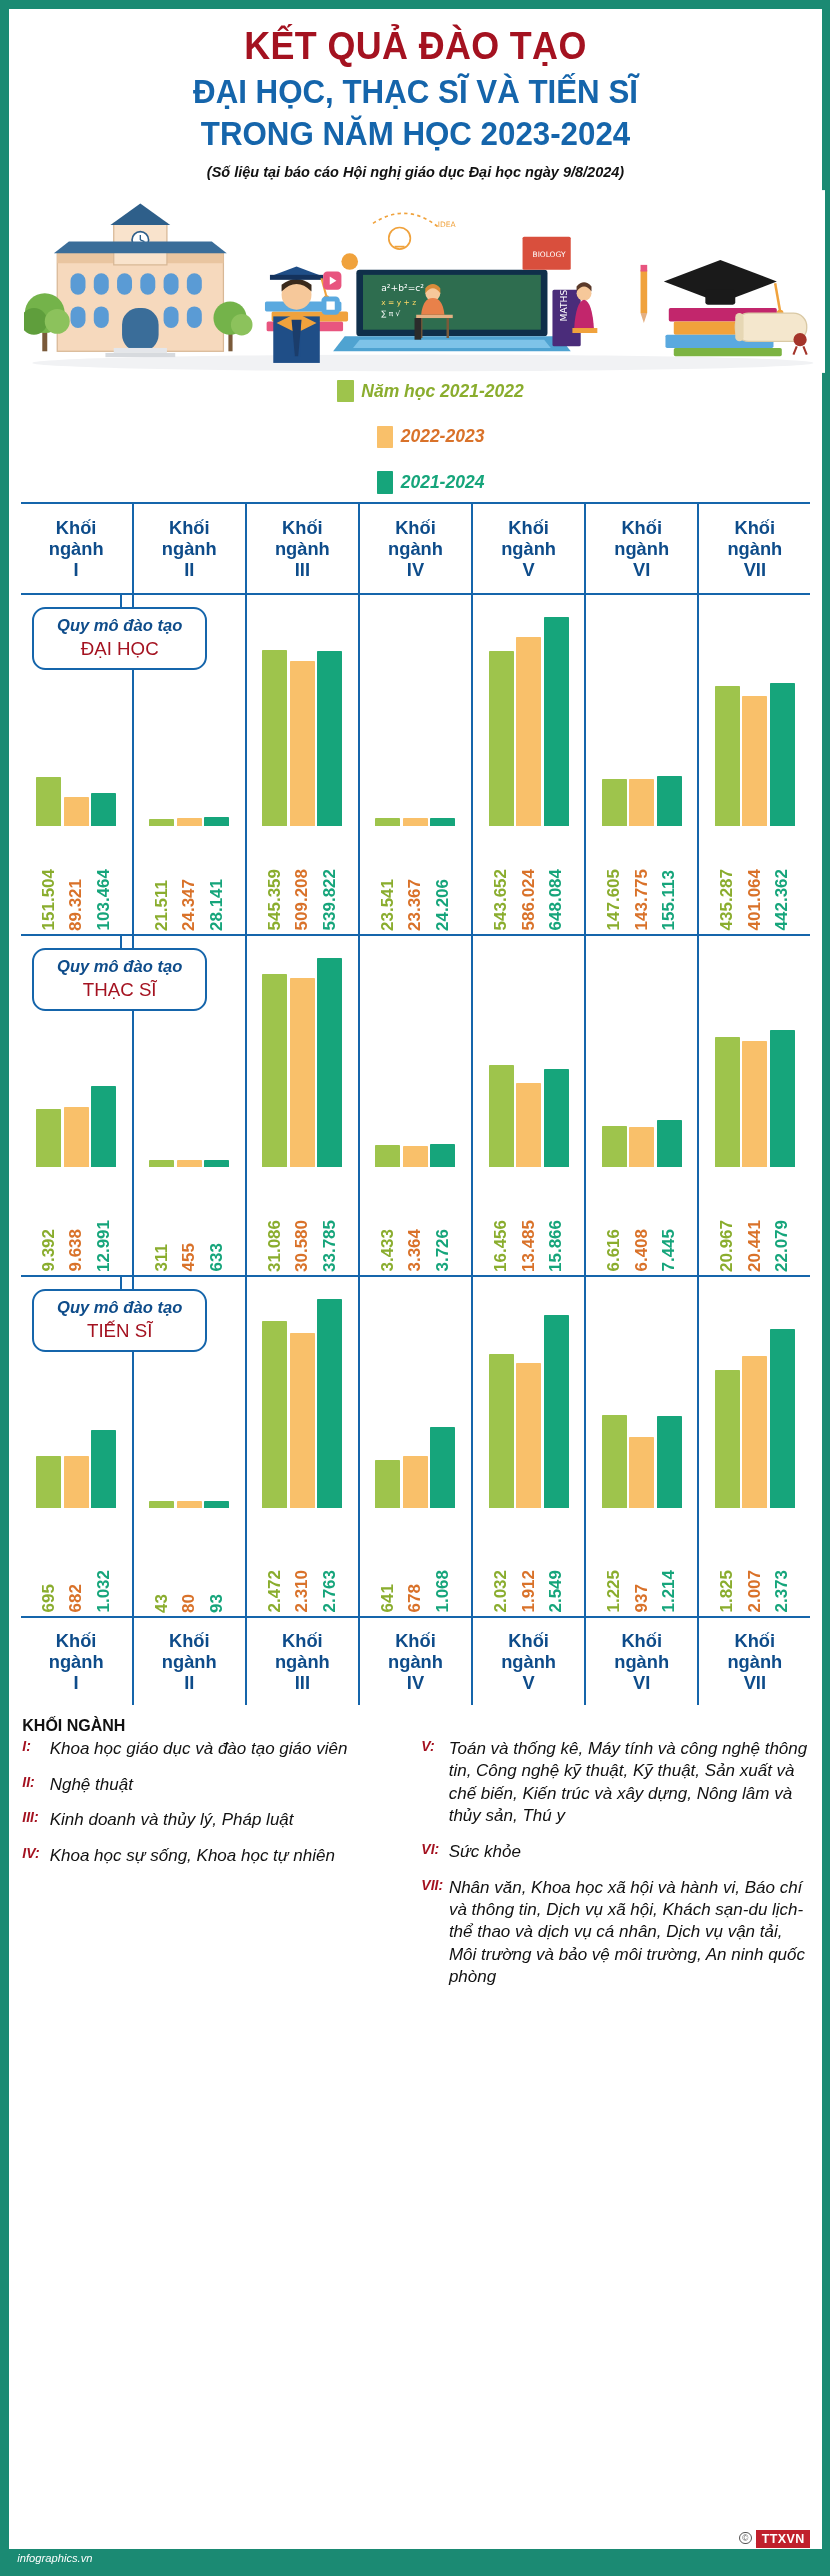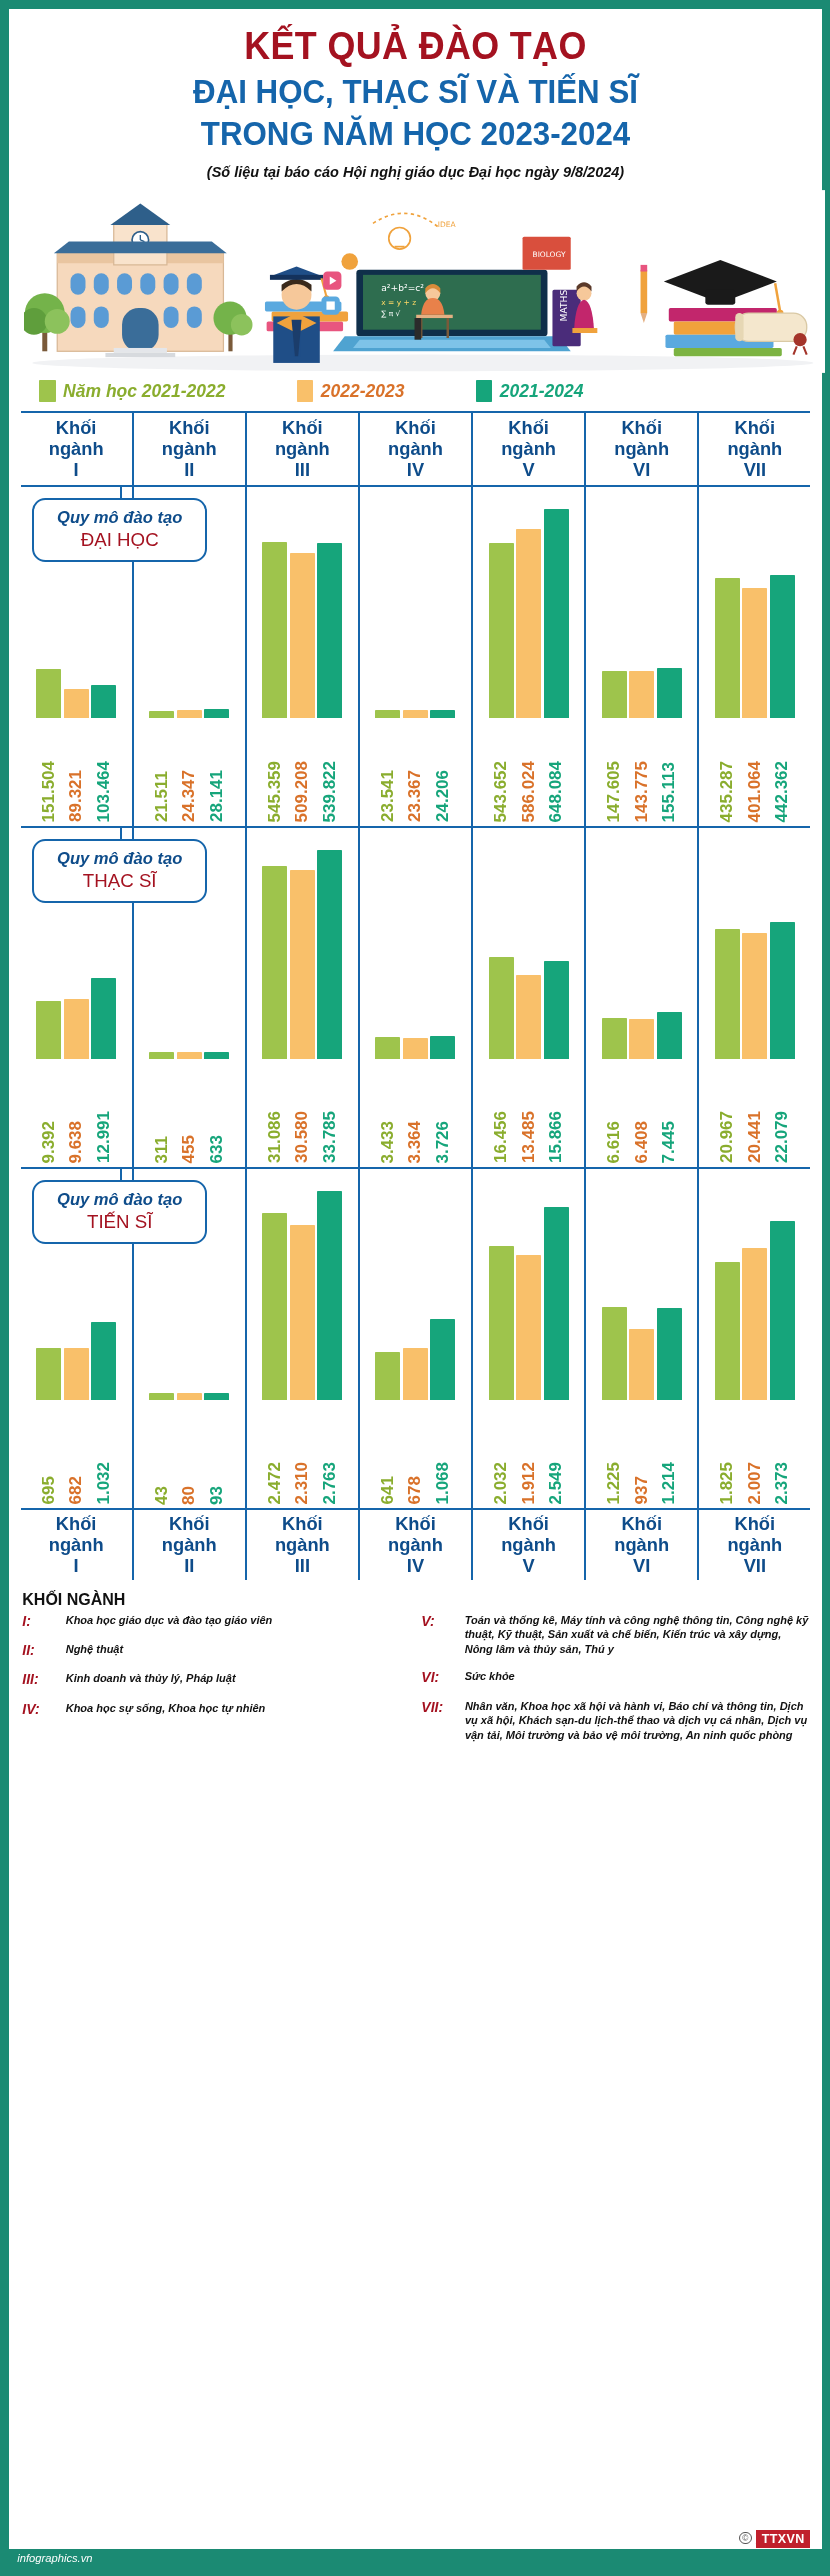--- a/index.html
+++ b/index.html
@@ -52,42 +52,44 @@
     font-weight: bold;
     color: #111111;
   }
 
   
   .illus { position: relative; height: 183px; margin: 10px 15px 0 15px; }
 
   
   .legend {
     display: flex;
+    align-items: center;
     gap: 11.6px;
     padding: 6.6px 0 8.3px 30px;
+    flex-direction: column;
   }
   .lg-item { display: flex; align-items: center; gap: 7.5px; }
   .lg-swatch { width: 16.6px; height: 22.4px; border-radius: 0.8px; }
   .lg-txt {
     font-size: 17.5px;
     font-weight: bold;
     font-style: italic;
   }
   .lg-sp { width: 48px; }
 
   
   .grid {
     position: relative;
     margin: 0 11.6px;
     border-top: 2.5px solid #1565ab;
   }
 
   .colhead {
     display: flex;
-    height: 72px;
+    height: 89px;
   }
   .colhead.bottom { border-top: 2.5px solid #1565ab; }
   .ch-cell {
     flex: 1 1 0;
     display: flex;
     flex-direction: column;
     align-items: center;
     justify-content: center;
     color: #0e4c8a;
     font-size: 18.3px;
@@ -183,22 +185,22 @@
     font-size: 16px; font-weight: bold; color: #111; margin-bottom: 3.3px;
   }
   .foot-cols { display: flex; gap: 11.6px; }
   .foot-col { width: 50%; }
   .fi { display: flex; gap: 5.8px; margin-bottom: 13.3px; }
   .fi-num {
     color: #a41220; font-weight: bold; font-style: italic;
     font-size: 14px; flex: 0 0 auto; min-width: 21.6px;
   }
   .fi-txt {
-    color: #111; font-weight: bold; font-style: italic;
-    font-size: 11px; line-height: 1.32; margin-left: 16px;
+    color: #111; font-weight: normal; font-style: italic;
+    font-size: 17px; line-height: 1.32;
   }
 
   .src {
     margin: 5px 0 0 13.3px;
     font-size: 13.7px; font-weight: bold; font-style: italic; color: #111;
   }
 
   .bottombar {
     position: absolute;
     left: 0; right: 0; bottom: 0;

